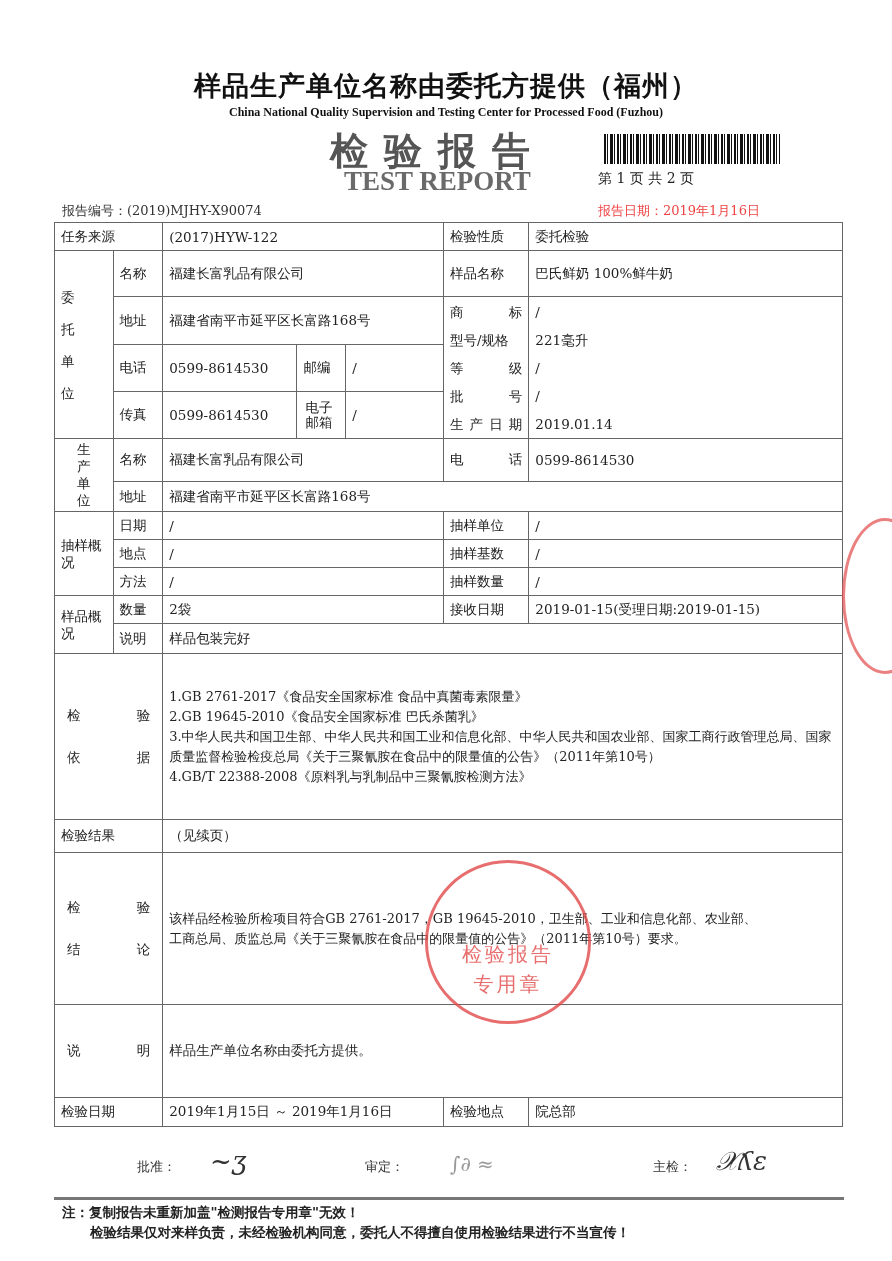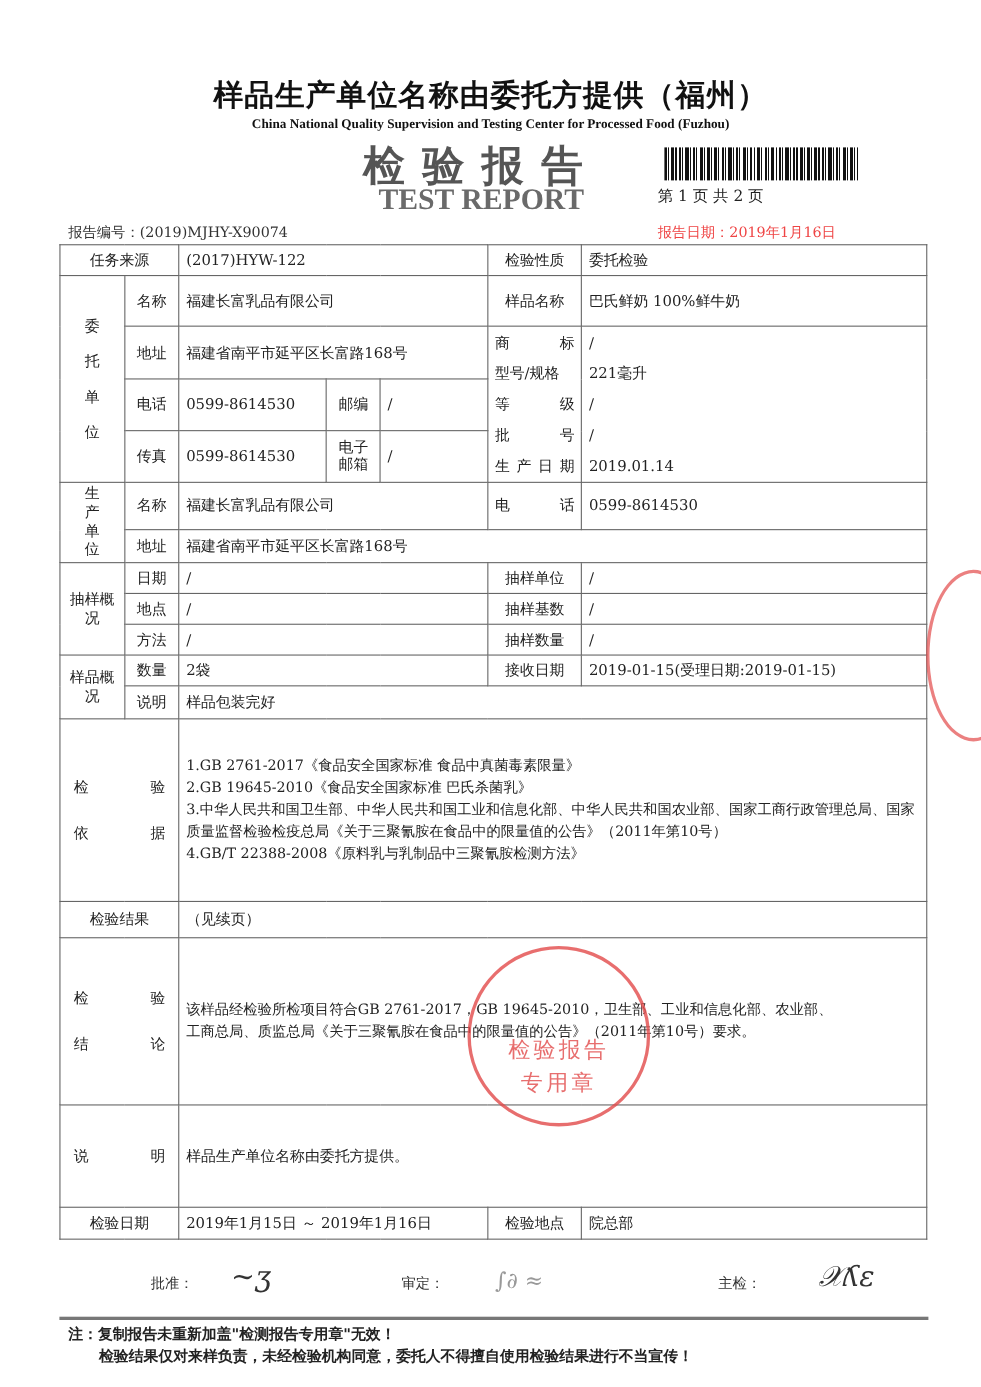--- a/index.html
+++ b/index.html
@@ -8,21 +8,21 @@
   .org-cn{left:0;width:892px;top:68px;text-align:center;font-family:"DejaVu Sans","Liberation Sans",sans-serif;font-size:27px;font-weight:bold;letter-spacing:1px;color:#111;}
   .org-en{left:0;width:892px;top:105px;text-align:center;font-family:"Liberation Serif",serif;font-size:12px;font-weight:bold;color:#111;}
   .title-cn{left:330px;top:126px;font-family:"DejaVu Sans","Liberation Sans",sans-serif;font-size:38px;font-weight:bold;letter-spacing:16px;color:#555;}
   .title-en{left:344px;top:166px;font-family:"Liberation Serif",serif;font-size:27px;font-weight:bold;color:#6a6a6a;}
   .barcode{left:604px;top:134px;width:176px;height:30px;background:repeating-linear-gradient(90deg,#111 0 2px,#fff 2px 3px,#111 3px 4px,#fff 4px 6px,#111 6px 9px,#fff 9px 10px,#111 10px 11px,#fff 11px 13px);}
   .page-no{left:598px;top:170px;font-size:14px;color:#222;}
   .report-no{left:62px;top:202px;font-size:13px;color:#333;}
   .report-date{left:598px;top:202px;font-size:13px;color:#ef4444;}
   table.rep{position:absolute;left:54px;top:222px;width:789px;border-collapse:collapse;font-size:13.5px;color:#222;}
   table.rep td{border:1.5px solid #666;padding:0 6px;height:27px;vertical-align:middle;}
-  .lbl{text-align:center;white-space:nowrap;}
+  .lbl{white-space:nowrap;}
   .justify{text-align:justify;text-align-last:justify;}
   .ml{line-height:20px;}
   .stamp{position:absolute;left:425px;top:860px;width:160px;height:158px;border:3px solid #e24a4a;border-radius:50%;opacity:.8;}
   .stamp-t{position:absolute;width:100%;text-align:center;color:#e24a4a;font-size:20px;font-family:"DejaVu Sans",sans-serif;}
   .stamp2{position:absolute;left:842px;top:518px;width:80px;height:150px;border:3px solid #e24a4a;border-radius:50%;opacity:.7;}
   .sig-lbl{position:absolute;top:1158px;font-size:13px;color:#333;}
   .sig{position:absolute;top:1146px;font-family:"DejaVu Serif",serif;font-style:italic;font-size:26px;color:#333;}
   .hr{position:absolute;left:54px;width:790px;top:1197px;height:3px;background:#777;}
   .note{position:absolute;left:62px;font-size:13.5px;font-weight:bold;color:#222;}
 </style>
@@ -192,17 +192,17 @@
   <div class="stamp-t" style="top:78px;letter-spacing:3px;">检验报告</div>
   <div class="stamp-t" style="top:108px;letter-spacing:3px;">专用章</div>
 </div>
 <div class="stamp2"></div>
 
 <div class="sig-lbl" style="left:137px;">批准：</div>
 <div class="sig" style="left:210px;">~ʒ</div>
 <div class="sig-lbl" style="left:365px;">审定：</div>
 <div class="sig" style="left:450px;color:#999;font-size:20px;top:1152px;">∫∂ ≈</div>
 <div class="sig-lbl" style="left:653px;">主检：</div>
-<div class="sig" style="left:744px;">𝒳ʎɛ</div>
+<div class="sig" style="left:716px;">𝒳ʎɛ</div>
 
 <div class="hr"></div>
 <div class="note" style="top:1204px;">注：复制报告未重新加盖"检测报告专用章"无效！</div>
 <div class="note" style="top:1224px;left:90px;">检验结果仅对来样负责，未经检验机构同意，委托人不得擅自使用检验结果进行不当宣传！</div>
 
 </body></html>

